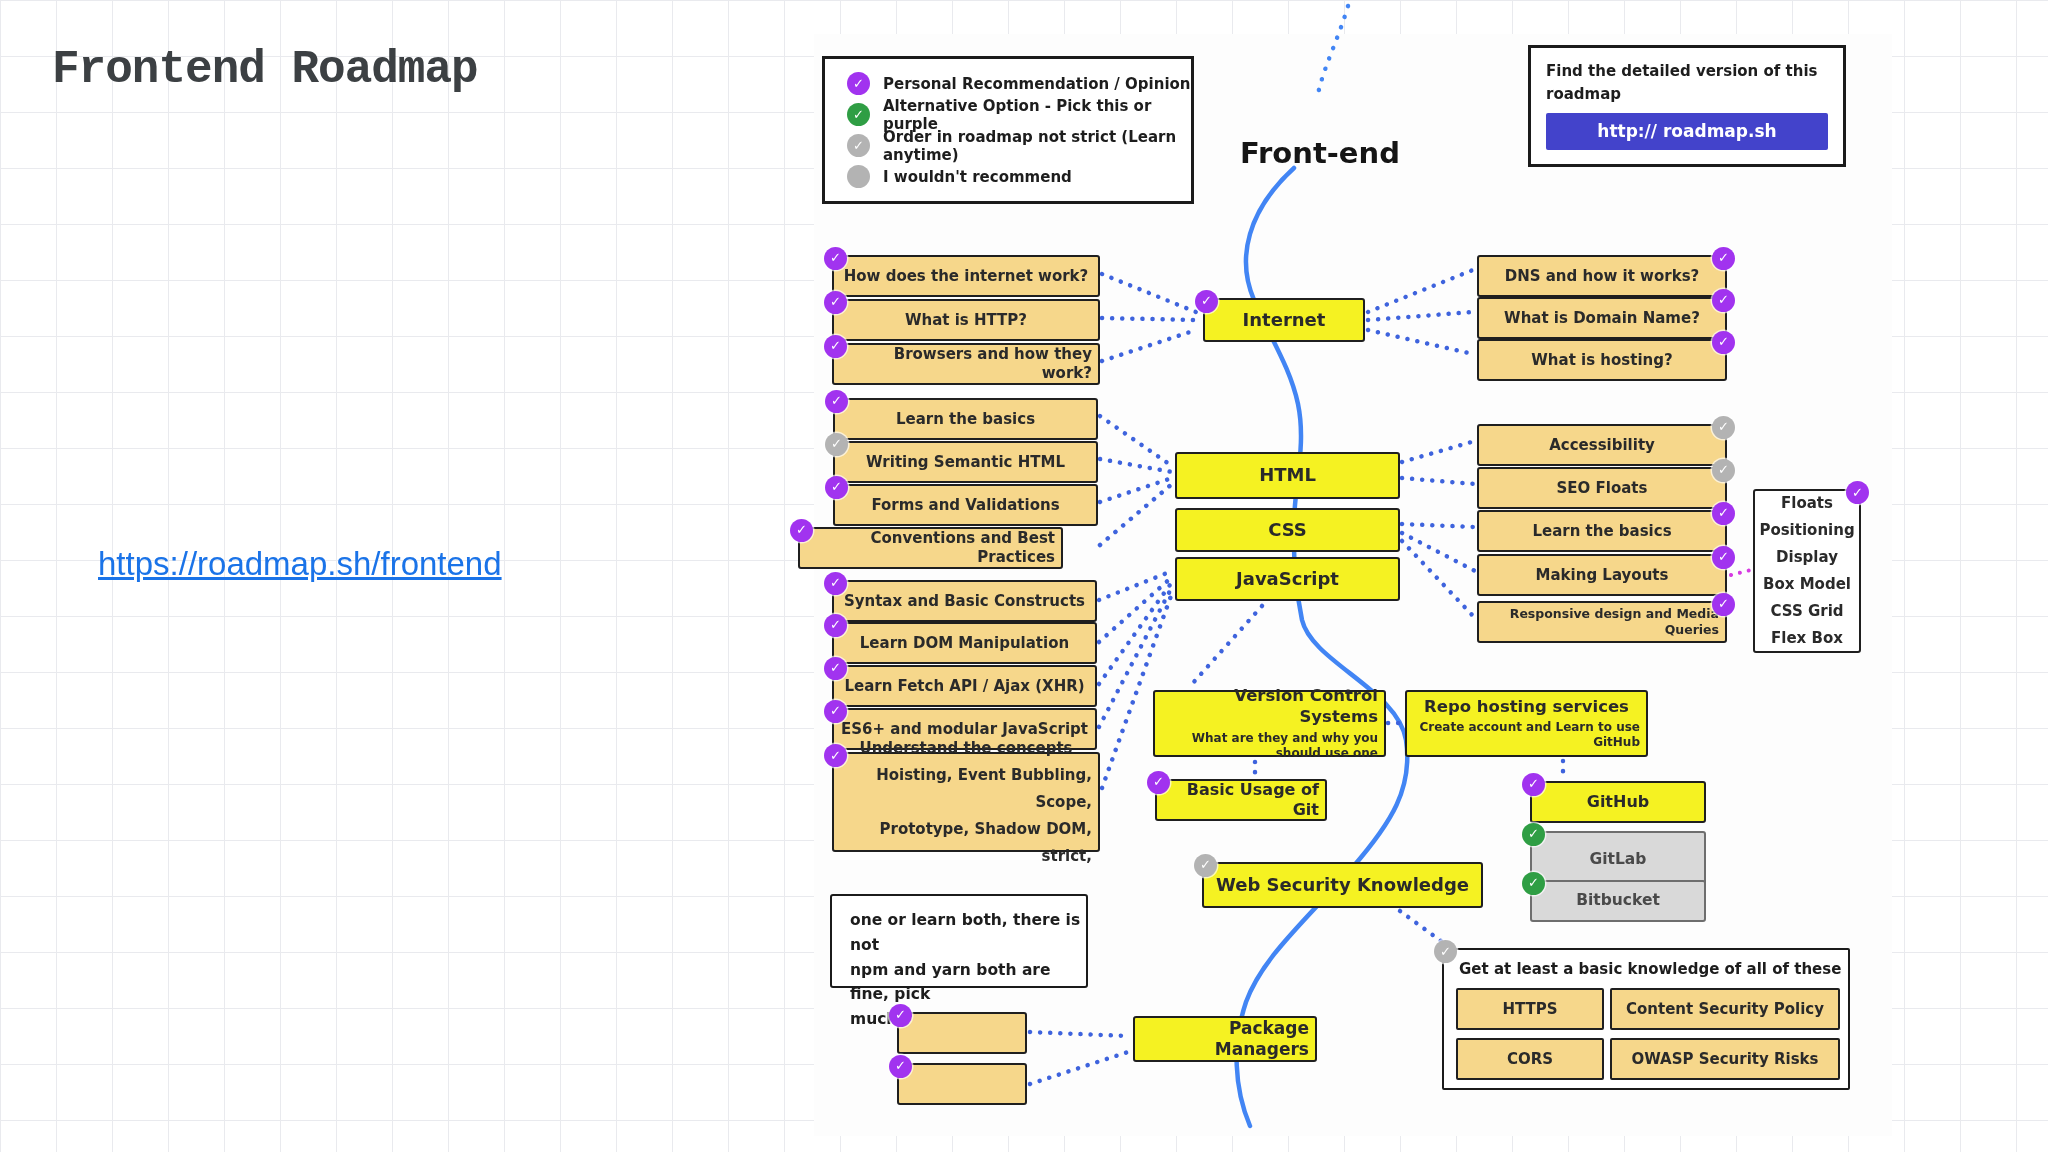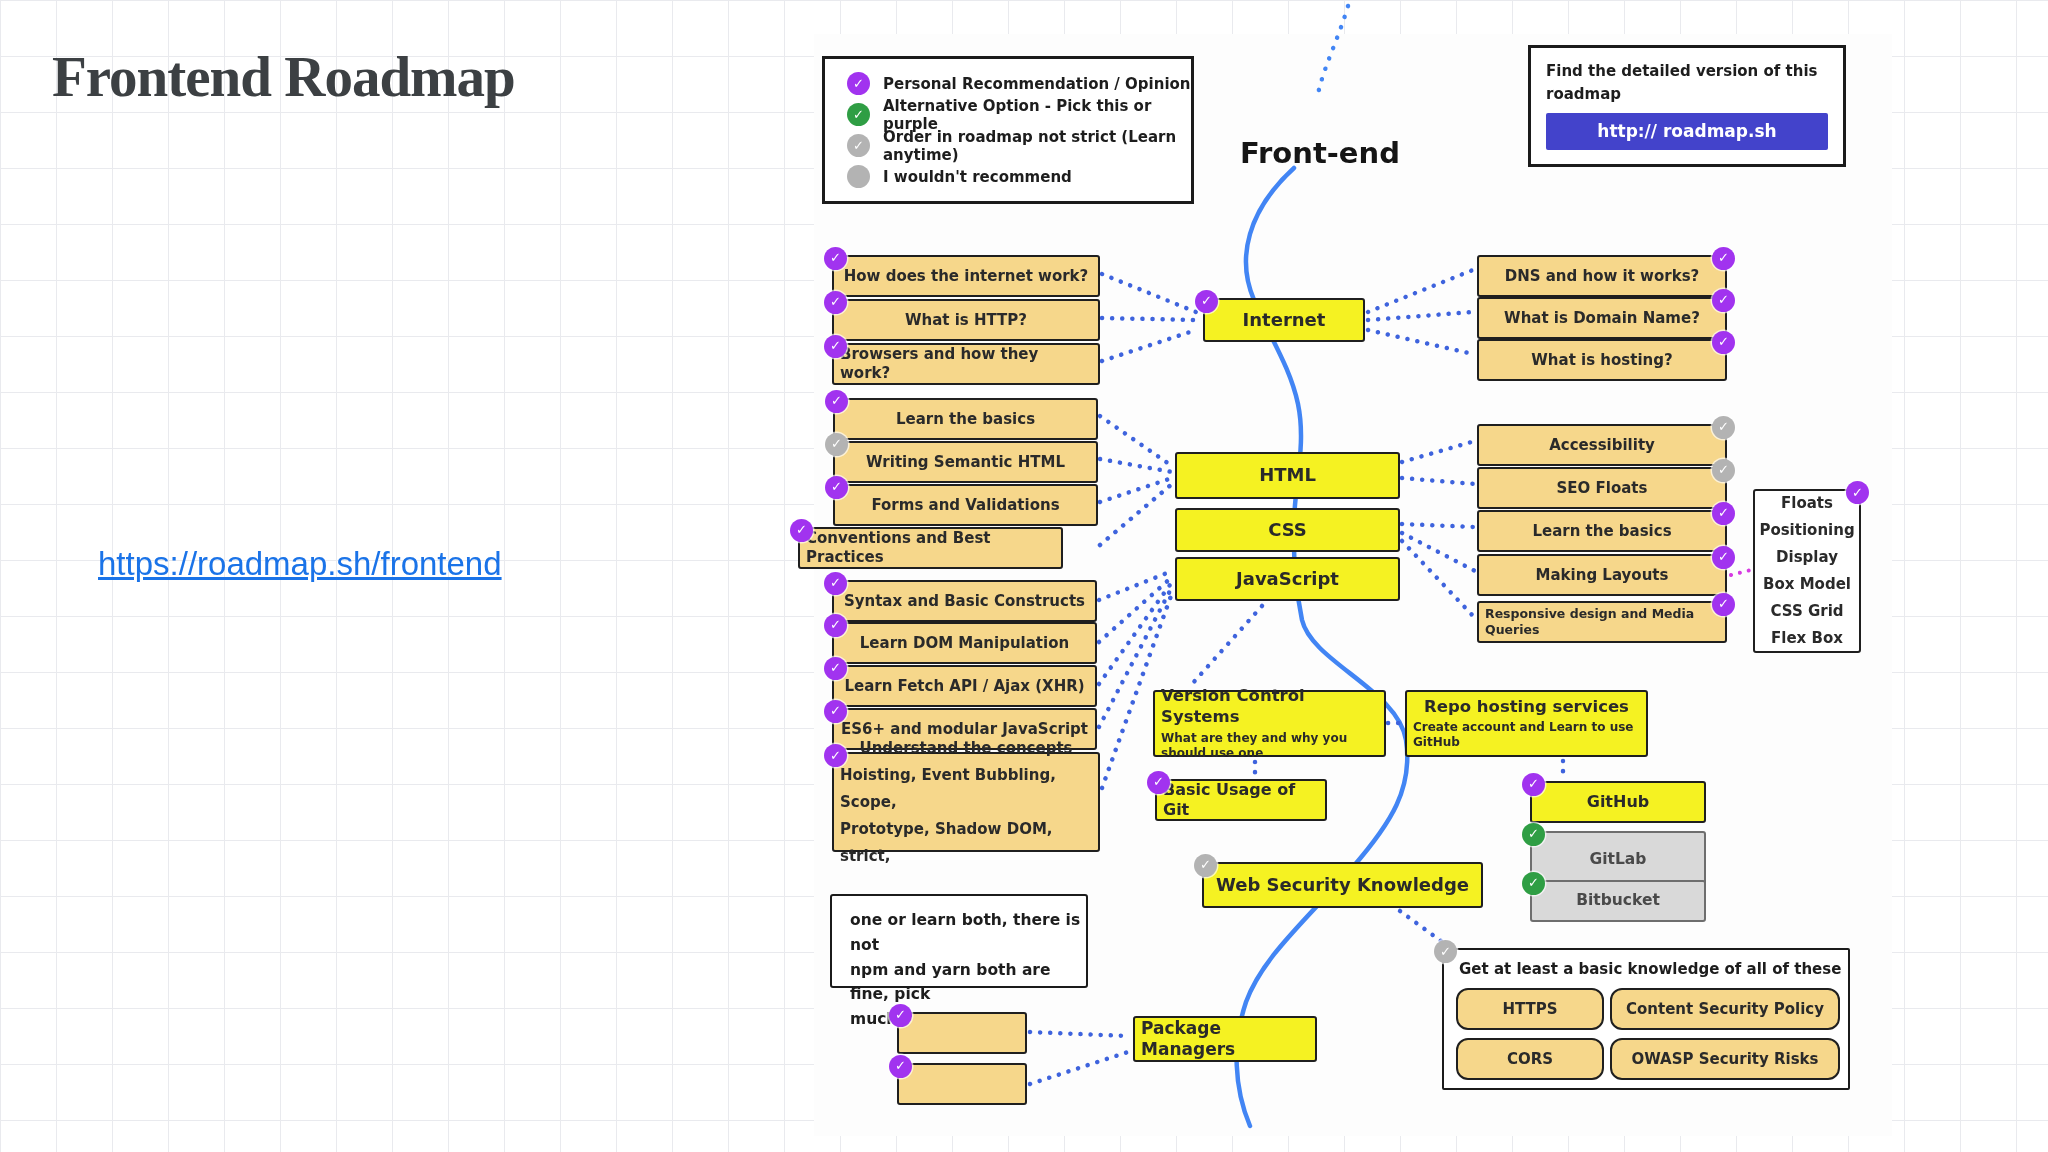--- a/index.html
+++ b/index.html
@@ -6,28 +6,28 @@
   body{
     width:2048px;height:1152px;position:relative;overflow:hidden;
     background-color:#ffffff;
     background-image:linear-gradient(#e9eaee 1.5px,transparent 1.5px),
                      linear-gradient(90deg,#e9eaee 1.5px,transparent 1.5px);
     background-size:56px 56px;
     font-family:"DejaVu Sans",sans-serif;
   }
   .sheet{position:absolute;left:814px;top:34px;width:1078px;height:1102px;background:#fdfdfd;z-index:0}
   svg.wires{position:absolute;left:0;top:0;z-index:1}
-  .slide-title{position:absolute;left:52px;top:44px;z-index:2;font-family:Liberation Serif, serif;
-    font-size:57px;font-weight:600;color:#3c4043;letter-spacing:-1px}
+  .slide-title{position:absolute;left:52px;top:44px;z-index:2;font-family:Liberation Mono, monospace;
+    font-size:46px;font-weight:600;color:#3c4043;letter-spacing:-1px}
   .slide-link{position:absolute;left:98px;top:545px;z-index:2;font-family:"Liberation Sans",sans-serif;
     font-size:33px;color:#1a73e8;text-decoration:underline;cursor:pointer}
   .fe-heading{position:absolute;left:1238px;top:136px;width:164px;z-index:2;text-align:center;
     font-size:29px;font-weight:bold;color:#151515}
   .box{position:absolute;box-sizing:border-box;border:2px solid #1f1f1f;border-radius:3px;
-    display:flex;align-items:center;justify-content:center;text-align:left;
+    display:flex;align-items:center;justify-content:center;text-align:right;
     font-weight:bold;color:#2a2a2a;z-index:2;font-size:15px;line-height:1.25;padding:19px 6px}
   .tan{background:#f6d78b}
   .yel{background:#f5f222;font-size:18px;border-width:2.5px}
   .grayb{background:#d9d9d9;border-color:#6e6e6e;color:#4a4a4a}
   .white{background:#ffffff;border-width:2.5px}
   .col{flex-direction:column;justify-content:center}
   .sub{font-size:12px;font-weight:bold;margin-top:3px}
   .chk{position:absolute;width:23px;height:23px;border-radius:50%;z-index:4;
     display:flex;align-items:center;justify-content:center;box-shadow:0 0 0 1.5px rgba(255,255,255,.65)}
   .chk::before{content:"✓";color:#fff;font-size:13px;font-weight:bold}
@@ -46,21 +46,21 @@
     border:3px solid #1b1b1b;box-sizing:border-box;padding:12px 15px 0 15px;
     font-size:15px;font-weight:bold;color:#1d1d1d;line-height:1.5}
   .info-btn{margin-top:8px;height:37px;background:#4343cb;border-radius:2px;color:#fff;
     display:flex;align-items:center;justify-content:center;font-size:17px;font-weight:bold;cursor:pointer}
   .notebox{position:absolute;left:830px;top:894px;width:258px;height:94px;z-index:2;background:#fff;
     border:2.5px solid #1b1b1b;border-radius:3px;box-sizing:border-box;padding:12px 0 0 18px;
     font-size:15.5px;font-weight:bold;color:#1d1d1d;line-height:1.6;text-align:left}
   .secbox{position:absolute;left:1442px;top:948px;width:408px;height:142px;z-index:2;background:#fff;
     border:2.5px solid #1b1b1b;border-radius:2px;box-sizing:border-box}
   .sec-title{position:absolute;left:15px;top:10px;font-size:15px;font-weight:bold;color:#1d1d1d}
-  .secbox .box{border-radius:12px}
+  .secbox .box{border-radius:2px}
 </style>
 </head>
 <body>
 
 <div class="sheet"></div>
 
 <svg class="wires" width="2048" height="1152">
   <path d="M1348,6 C1338,40 1324,66 1318,94" fill="none" stroke="#4285f4" stroke-width="4.5" stroke-linecap="round" stroke-dasharray="0.1 11"></path>
   <path d="M1294,168 C1248,210 1236,258 1254,300 C1268,334 1290,366 1298,404
       C1305,438 1298,470 1295,505 C1292,545 1294,580 1302,620 C1312,662 1398,690 1406,740

